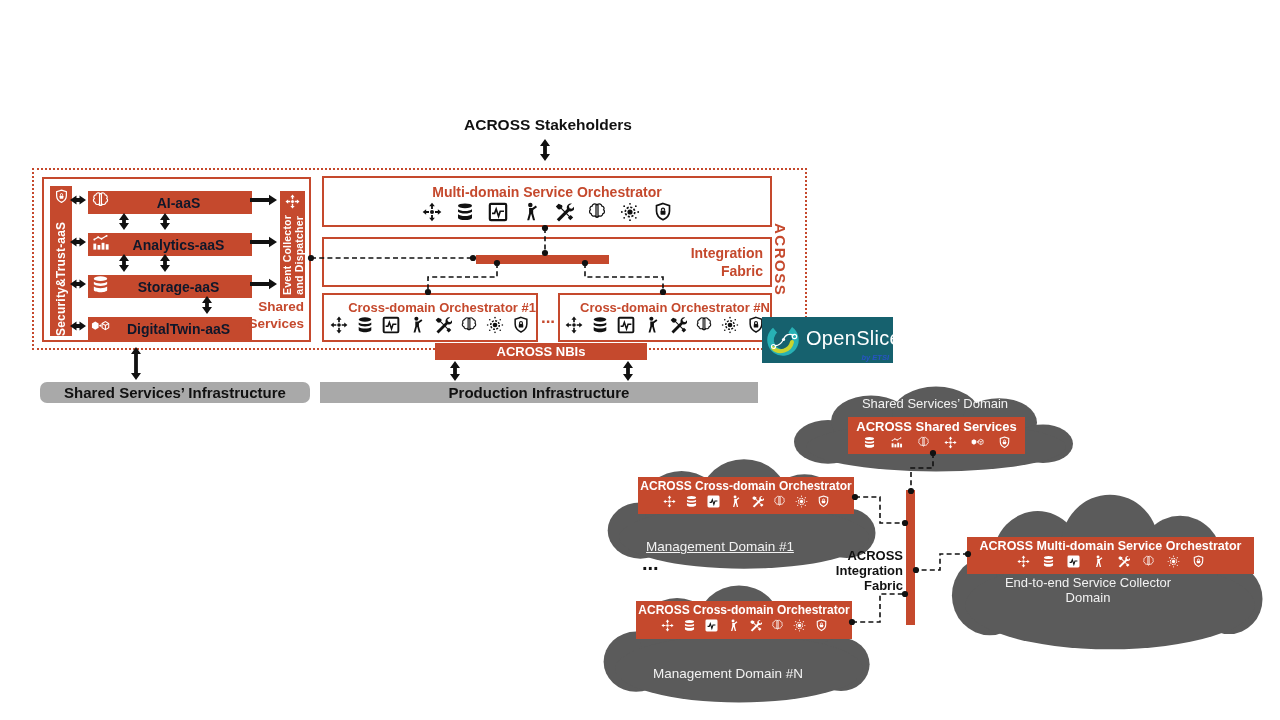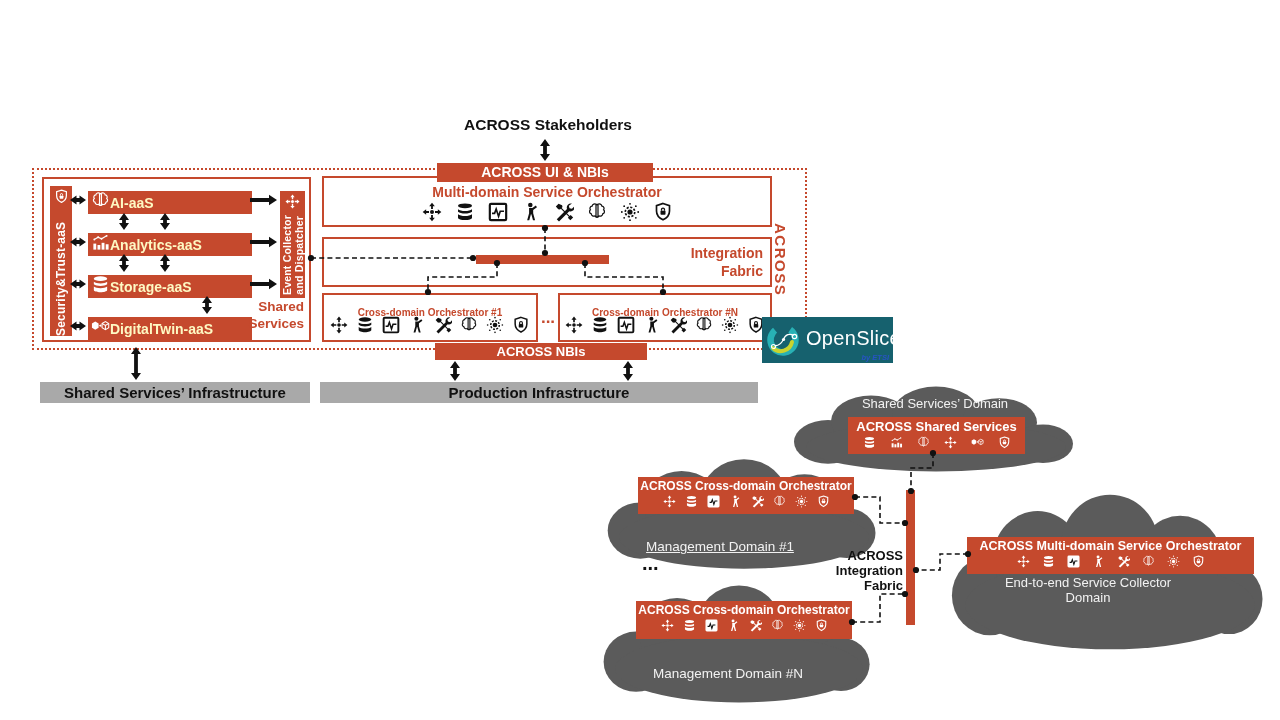--- a/index.html
+++ b/index.html
@@ -29,22 +29,22 @@
   .fabric-box{left:322px;top:237px;width:450px;height:50px;}
   .cd1-box{left:322px;top:293px;width:216px;height:49px;}
   .cdn-box{left:558px;top:293px;width:214px;height:49px;}
   .md-title{position:absolute;top:6px;width:100%;text-align:center;color:var(--red);
             font-weight:bold;font-size:14px;}
   .md-icons{position:absolute;top:24px;width:100%;display:flex;justify-content:center;
             gap:13px;color:#111;--isz:20px;}
   .fabric-bus{position:absolute;left:152px;top:16px;width:133px;height:9px;background:var(--red);}
   .fabric-label{position:absolute;right:7px;top:5px;text-align:right;color:var(--red);
                 font-weight:bold;font-size:14px;line-height:18px;}
-  .cd-title{position:absolute;top:12px;width:100%;text-align:center;color:var(--red);
-            font-weight:bold;font-size:10px;white-space:nowrap;}
+  .cd-title{position:absolute;top:5px;width:100%;text-align:right;color:var(--red);
+            font-weight:bold;font-size:13px;white-space:nowrap;}
   .cd-icons{position:absolute;top:21px;width:100%;display:flex;justify-content:center;
             gap:8px;color:#111;--isz:18px;}
   .ellipsis-top{position:absolute;left:538px;top:308px;width:20px;text-align:center;
                 color:var(--red);font-weight:bold;font-size:17px;z-index:3;}
   .across-vert{position:absolute;left:772px;top:223px;height:78px;writing-mode:vertical-rl;
                color:var(--red);font-weight:bold;font-size:15px;letter-spacing:1.5px;z-index:2;}
 
   
   .vbar{position:absolute;background:var(--red);display:flex;flex-direction:column;
         align-items:center;color:#fff;}
@@ -52,30 +52,30 @@
   .evt-bar{left:236px;top:12px;width:25px;height:107px;}
   .vbar .icon{--isz:15px;margin-top:3px;color:#fff;}
   .vtext{writing-mode:vertical-rl;transform:rotate(180deg);color:#fff;font-weight:bold;
          font-size:11.5px;letter-spacing:0.2px;white-space:nowrap;}
   .sec-bar .vtext{flex:1;display:flex;align-items:center;font-size:12px;}
   .evt-text{flex:1;display:flex;flex-direction:row;justify-content:center;align-items:center;}
   .evt-text .vtext{font-size:10.5px;line-height:12px;}
   .svc{position:absolute;left:44px;width:164px;height:23px;background:var(--red);
        display:flex;align-items:center;}
   .svc .icon{--isz:19px;margin-left:3px;color:#fff;}
-  .svc-label{flex:1;text-align:left;color:#fef9c3;font-weight:bold;font-size:14px;
+  .svc-label{flex:1;text-align:center;color:#0f172a;font-weight:bold;font-size:14px;
              padding-right:5px;white-space:nowrap;}
   .svc1{top:12px;}.svc2{top:54px;}.svc3{top:96px;}.svc4{top:138px;}
   .shared-label{position:absolute;left:200px;top:119px;width:60px;text-align:right;
                 color:var(--red);font-weight:bold;font-size:13.5px;line-height:17px;}
 
   
   .gray-bar{position:absolute;top:382px;height:21px;background:var(--gray);color:#111;
             font-weight:bold;font-size:15px;text-align:center;line-height:21px;z-index:2;}
-  .shared-infra{left:40px;width:270px;}
+  .shared-infra{left:40px;width:270px;border-radius:7px;}
   .prod-infra{left:320px;width:438px;}
 
   
   .openslice{position:absolute;left:762px;top:317px;width:131px;height:46px;
              background:var(--osbg);z-index:30;}
   .os-glyph{position:absolute;left:2px;top:3px;width:40px;height:40px;}
   .os-name{position:absolute;left:44px;top:10px;color:#ffffff;font-size:20px;letter-spacing:0.3px;}
   .os-by{position:absolute;right:4px;bottom:1px;color:#2753c4;font-size:7.5px;
          font-style:italic;font-weight:bold;}
 
@@ -188,21 +188,20 @@
       <circle cx="257" cy="93" r="30"></circle>
       <ellipse cx="150" cy="98" rx="130" ry="38"></ellipse>
     </symbol>
   </defs>
 </svg>
 
 <div class="canvas">
 
   <div class="stakeholders">ACROSS Stakeholders</div>
   <div class="frame"></div>
-  <div class="banner ui-banner">ACROSS UI &amp; NBIs</div>
   <div class="across-vert">ACROSS</div>
 
   <div class="wbox left-panel">
     <div class="vbar sec-bar">
       <span class="icon-slot"><svg class="icon" viewBox="0 0 24 24">
             <use href="#sym-shield-lock"></use>
           </svg></span>
       <span class="vtext">Security&amp;Trust-aaS</span>
     </div>
     <div class="svc svc1">

